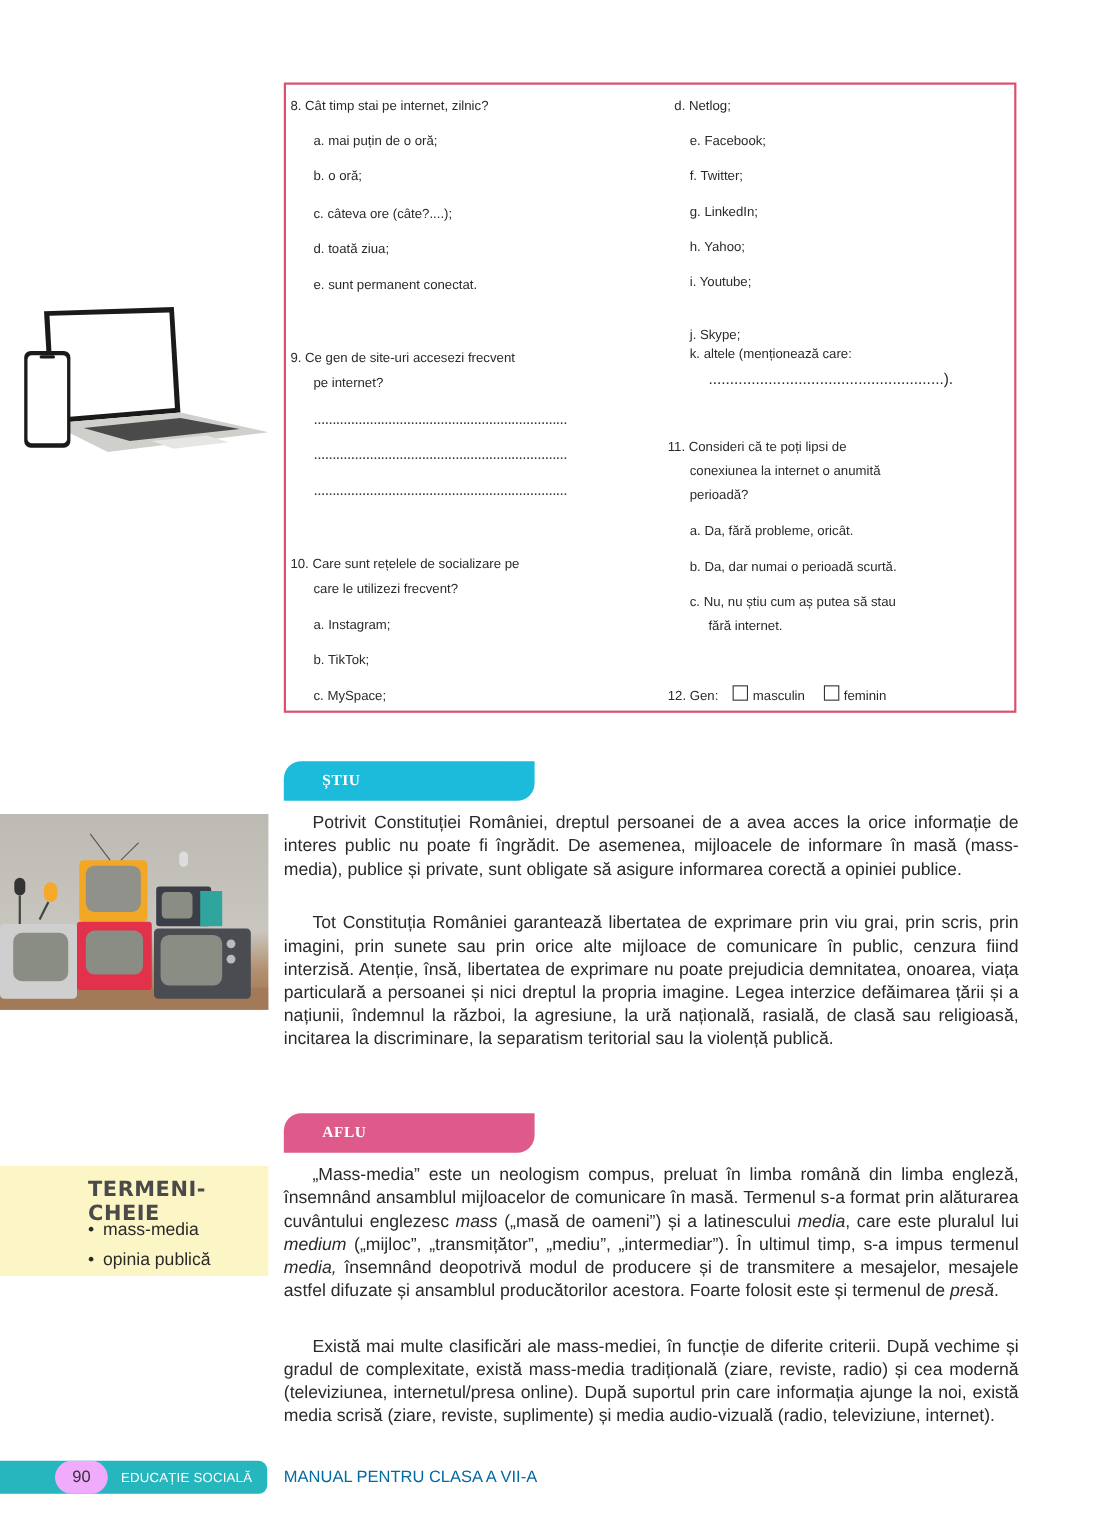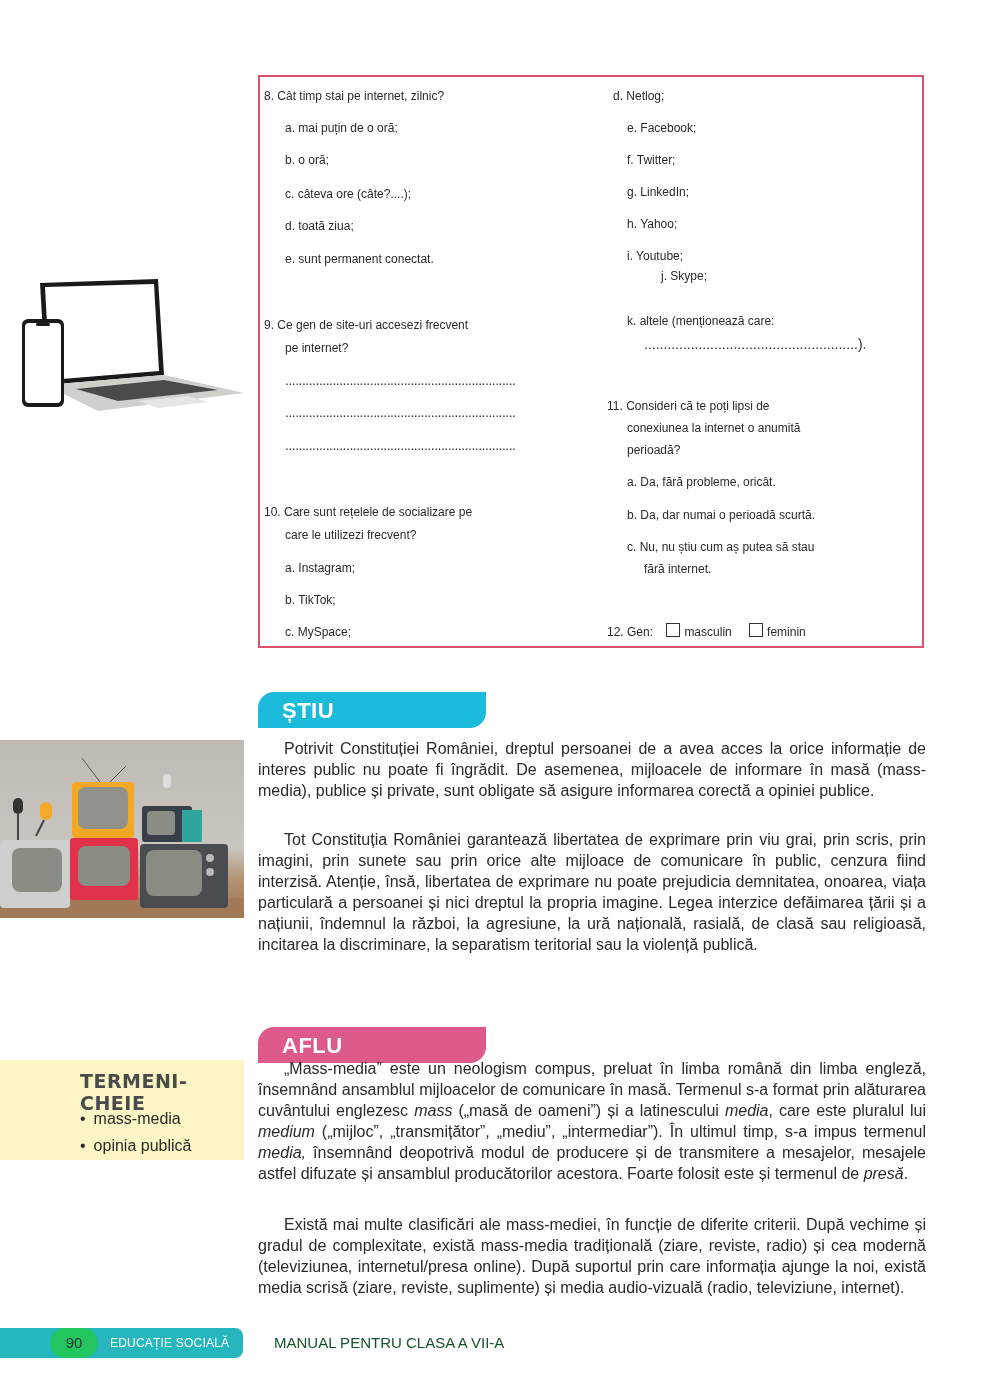--- a/index.html
+++ b/index.html
@@ -19,47 +19,47 @@
 
   
   .laptop-wrap { position: absolute; left: 18px; top: 275px; width: 228px; height: 140px; }
   .tv-img { position: absolute; left: 0; top: 740px; width: 244px; height: 178px; overflow: hidden;
     background: linear-gradient(180deg,#bdbab3 0%,#c9c6bf 60%,#b28f6e 80%,#9b7656 100%); }
 
   
   .sec-head {
     position: absolute; left: 258px; width: 228px; height: 36px;
     border-top-left-radius: 16px; border-bottom-right-radius: 16px;
-    color: #fff; font-family: Liberation Sans, sans-serif; font-size: 22px; font-weight: bold;
-    line-height: 38px; padding-left: 24px; box-sizing: border-box; letter-spacing: 0.5px;
+    color: #fff; font-family: Liberation Serif, serif; font-size: 14px; font-weight: bold;
+    line-height: 38px; padding-left: 35px; box-sizing: border-box; letter-spacing: 0.5px;
   }
   .sec-stiu { top: 692px; background: #1dbbdb; }
-  .sec-aflu { top: 1012px; background: #de5a8b; margin-top: 15px; }
+  .sec-aflu { top: 1012px; background: #de5a8b; }
 
   .para {
     position: absolute; left: 258px; width: 668px;
     font-family: "Liberation Sans Narrow", "Liberation Sans", sans-serif;
     font-size: 16px; line-height: 21px; text-align: justify; color: #2a2a2a;
     text-indent: 26px; margin: 0;
   }
 
   
   .keyterms { position: absolute; left: 0; top: 1060px; width: 244px; height: 100px; background: #fcf5c5; }
   .kt-title { position: absolute; left: 80px; top: 10px; font-family: "DejaVu Sans", sans-serif; font-weight: bold;
     font-size: 19px; color: #4a4a4a; letter-spacing: 0.5px; }
   .kt-item { position: absolute; left: 80px; font-size: 16px; color: #2a2a2a; }
   .kt-item::before { content: "•"; margin-right: 8px; }
 
   
   .footer-bar { position: absolute; left: 0; top: 1328px; width: 243px; height: 30px; background: #25b6be;
     border-top-right-radius: 8px; border-bottom-right-radius: 8px; }
-  .page-pill { position: absolute; left: 50px; top: 1328px; width: 48px; height: 30px; background: #22c55e;
+  .page-pill { position: absolute; left: 50px; top: 1328px; width: 48px; height: 30px; background: #f0abfc;
     border-radius: 15px; font-size: 15px; line-height: 30px; text-align: center; color: #333; }
   .footer-subject { position: absolute; left: 110px; top: 1328px; line-height: 30px; color: #fff; font-size: 12px; letter-spacing: 0.2px; }
-  .footer-manual { position: absolute; left: 258px; top: 1328px; line-height: 30px; color: #14532d; font-size: 15px; margin-left: 16px; }
+  .footer-manual { position: absolute; left: 258px; top: 1328px; line-height: 30px; color: #0369a1; font-size: 15px; }
 
   .checkbox { display: inline-block; width: 12px; height: 12px; border: 1px solid #333; vertical-align: -1px; margin: 0 4px 0 10px; }
 </style>
 </head>
 <body>
 
 <div class="qbox"></div>
 
 <div class="qtext" style="left:264px;top:86px;">8. Cât timp stai pe internet, zilnic?</div>
 <div class="qtext" style="left:285px;top:118px;">a. mai puțin de o oră;</div>
@@ -79,21 +79,21 @@
 <div class="qtext" style="left:285px;top:558px;">a. Instagram;</div>
 <div class="qtext" style="left:285px;top:590px;">b. TikTok;</div>
 <div class="qtext" style="left:285px;top:622px;">c. MySpace;</div>
 
 <div class="qtext" style="left:613px;top:86px;">d. Netlog;</div>
 <div class="qtext" style="left:627px;top:118px;">e. Facebook;</div>
 <div class="qtext" style="left:627px;top:150px;">f. Twitter;</div>
 <div class="qtext" style="left:627px;top:182px;">g. LinkedIn;</div>
 <div class="qtext" style="left:627px;top:214px;">h. Yahoo;</div>
 <div class="qtext" style="left:627px;top:246px;">i. Youtube;</div>
-<div class="qtext" style="left:627px;top:266px;margin-left:34px;">j. Skype;</div>
+<div class="qtext" style="left:627px;top:294px;">j. Skype;</div>
 <div class="qtext" style="left:627px;top:311px;">k. altele (menționează care:</div>
 <div class="qtext" style="left:644px;top:334px;font-size:14px;">.......................................................).</div>
 
 <div class="qtext" style="left:607px;top:396px;">11. Consideri că te poți lipsi de</div>
 <div class="qtext" style="left:627px;top:418px;">conexiunea la internet o anumită</div>
 <div class="qtext" style="left:627px;top:440px;">perioadă?</div>
 <div class="qtext" style="left:627px;top:472px;">a. Da, fără probleme, oricât.</div>
 <div class="qtext" style="left:627px;top:505px;">b. Da, dar numai o perioadă scurtă.</div>
 <div class="qtext" style="left:627px;top:537px;">c. Nu, nu știu cum aș putea să stau</div>
 <div class="qtext" style="left:644px;top:559px;">fără internet.</div>

